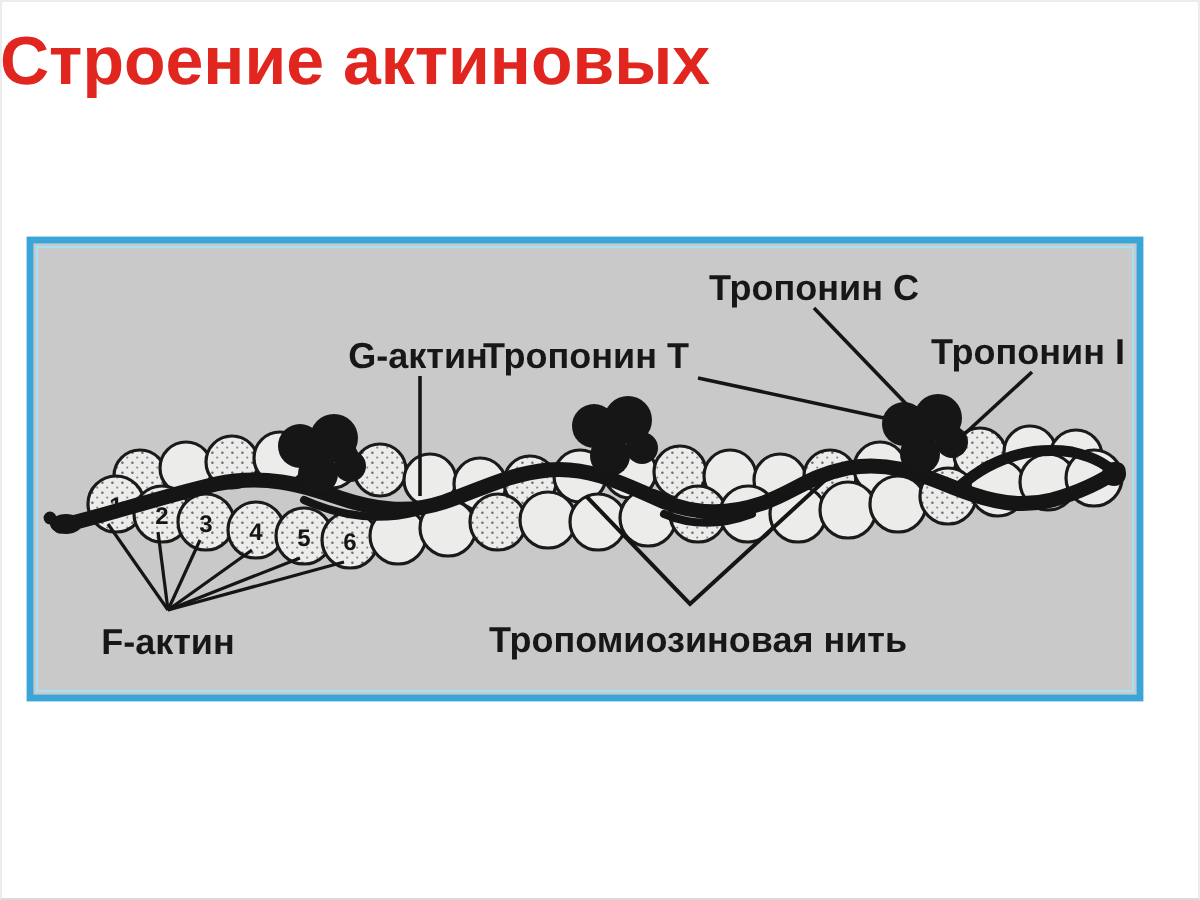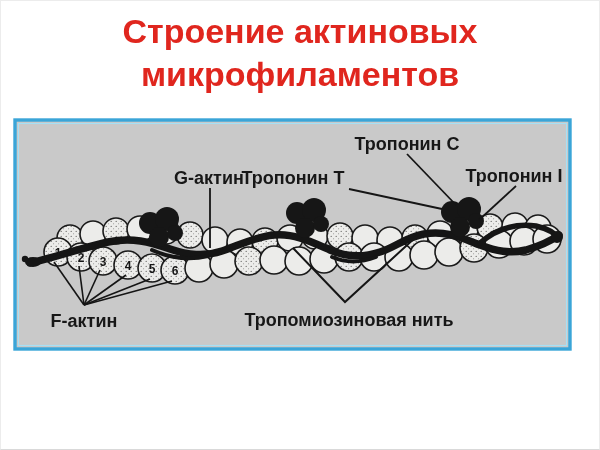--- a/index.html
+++ b/index.html
@@ -8,40 +8,39 @@
     background:#ffffff;
     font-family:"Liberation Sans", sans-serif;
   }
   .frame{
     position:absolute;inset:0;
     border:1px solid #ececec;border-bottom-color:#d9d9d9;
     pointer-events:none;
   }
   .title{
     position:absolute;top:10px;left:0;width:100%;
-    text-align:center;
+    text-align:left;
     color:#e0261e;
     font-size:34px;font-weight:600;line-height:1.26;
     letter-spacing:0;
   }
   svg.diagram{position:absolute;left:0;top:0;display:block;}
   svg text{
     font-family:"Liberation Sans", sans-serif;
     font-size:18px;font-weight:600;fill:#171717;
   }
   svg text.num{font-size:12px;font-weight:700;fill:#161616;}
 </style>
 </head>
 <body>
 
 <div class="frame"></div>
 
 <div class="title">
   <div>Строение актиновых</div>
-  <div>микрофиламентов</div>
 </div>
 
 <svg class="diagram" width="600" height="450" viewBox="0 0 600 450">
   <defs>
     <pattern id="stip" width="5" height="5" patternUnits="userSpaceOnUse">
       <rect width="5" height="5" fill="#ececea"></rect>
       <circle cx="1.2" cy="1.4" r="0.65" fill="#6f6f6f"></circle>
       <circle cx="3.6" cy="3.8" r="0.55" fill="#8a8a8a"></circle>
     </pattern>
   </defs>

